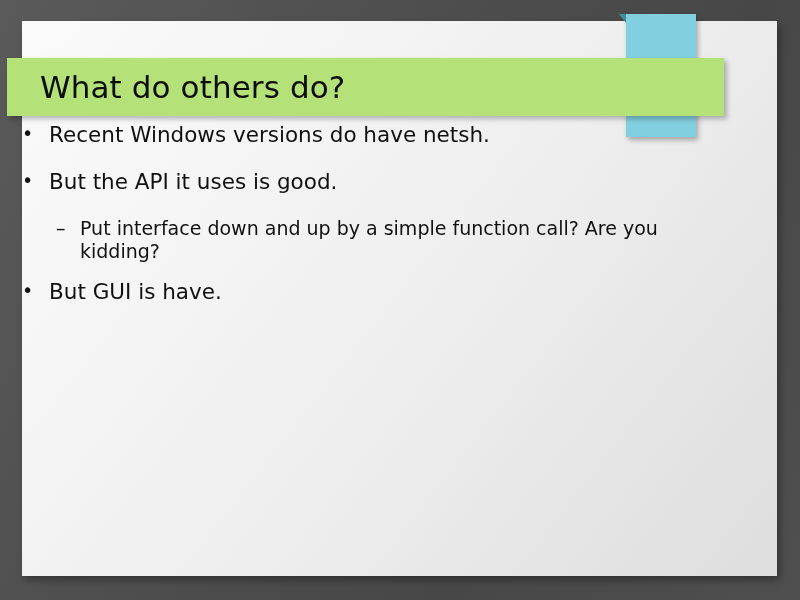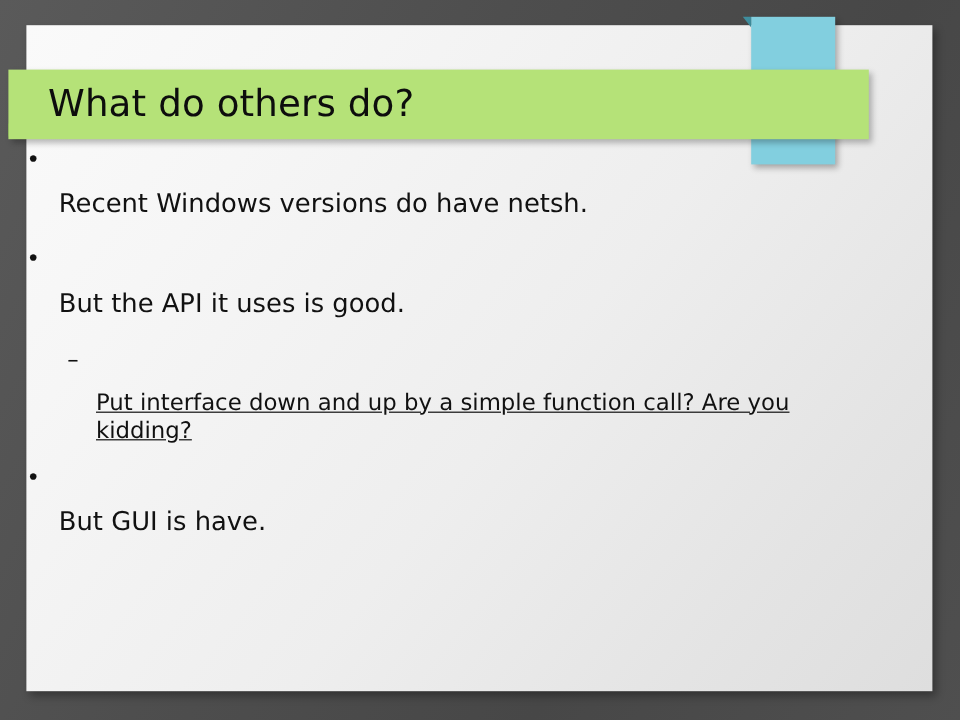--- a/index.html
+++ b/index.html
@@ -130,25 +130,23 @@
     line-height: 1.24;
   }
   .level-2 > .bullet-marker {
     width: 24px;
     font-size: 19px;
     line-height: 1.2;
   }
 
   .bullet-text {
     flex: 1 1 auto;
-    margin-top: 36px;
   }
   .level-2 .bullet-text {
     max-width: 648px;
-    text-decoration: underline;
   }
 </style>
 </head>
 <body>
 
 <div class="deck-backdrop">
 
   <div class="slide">
   </div>
 

